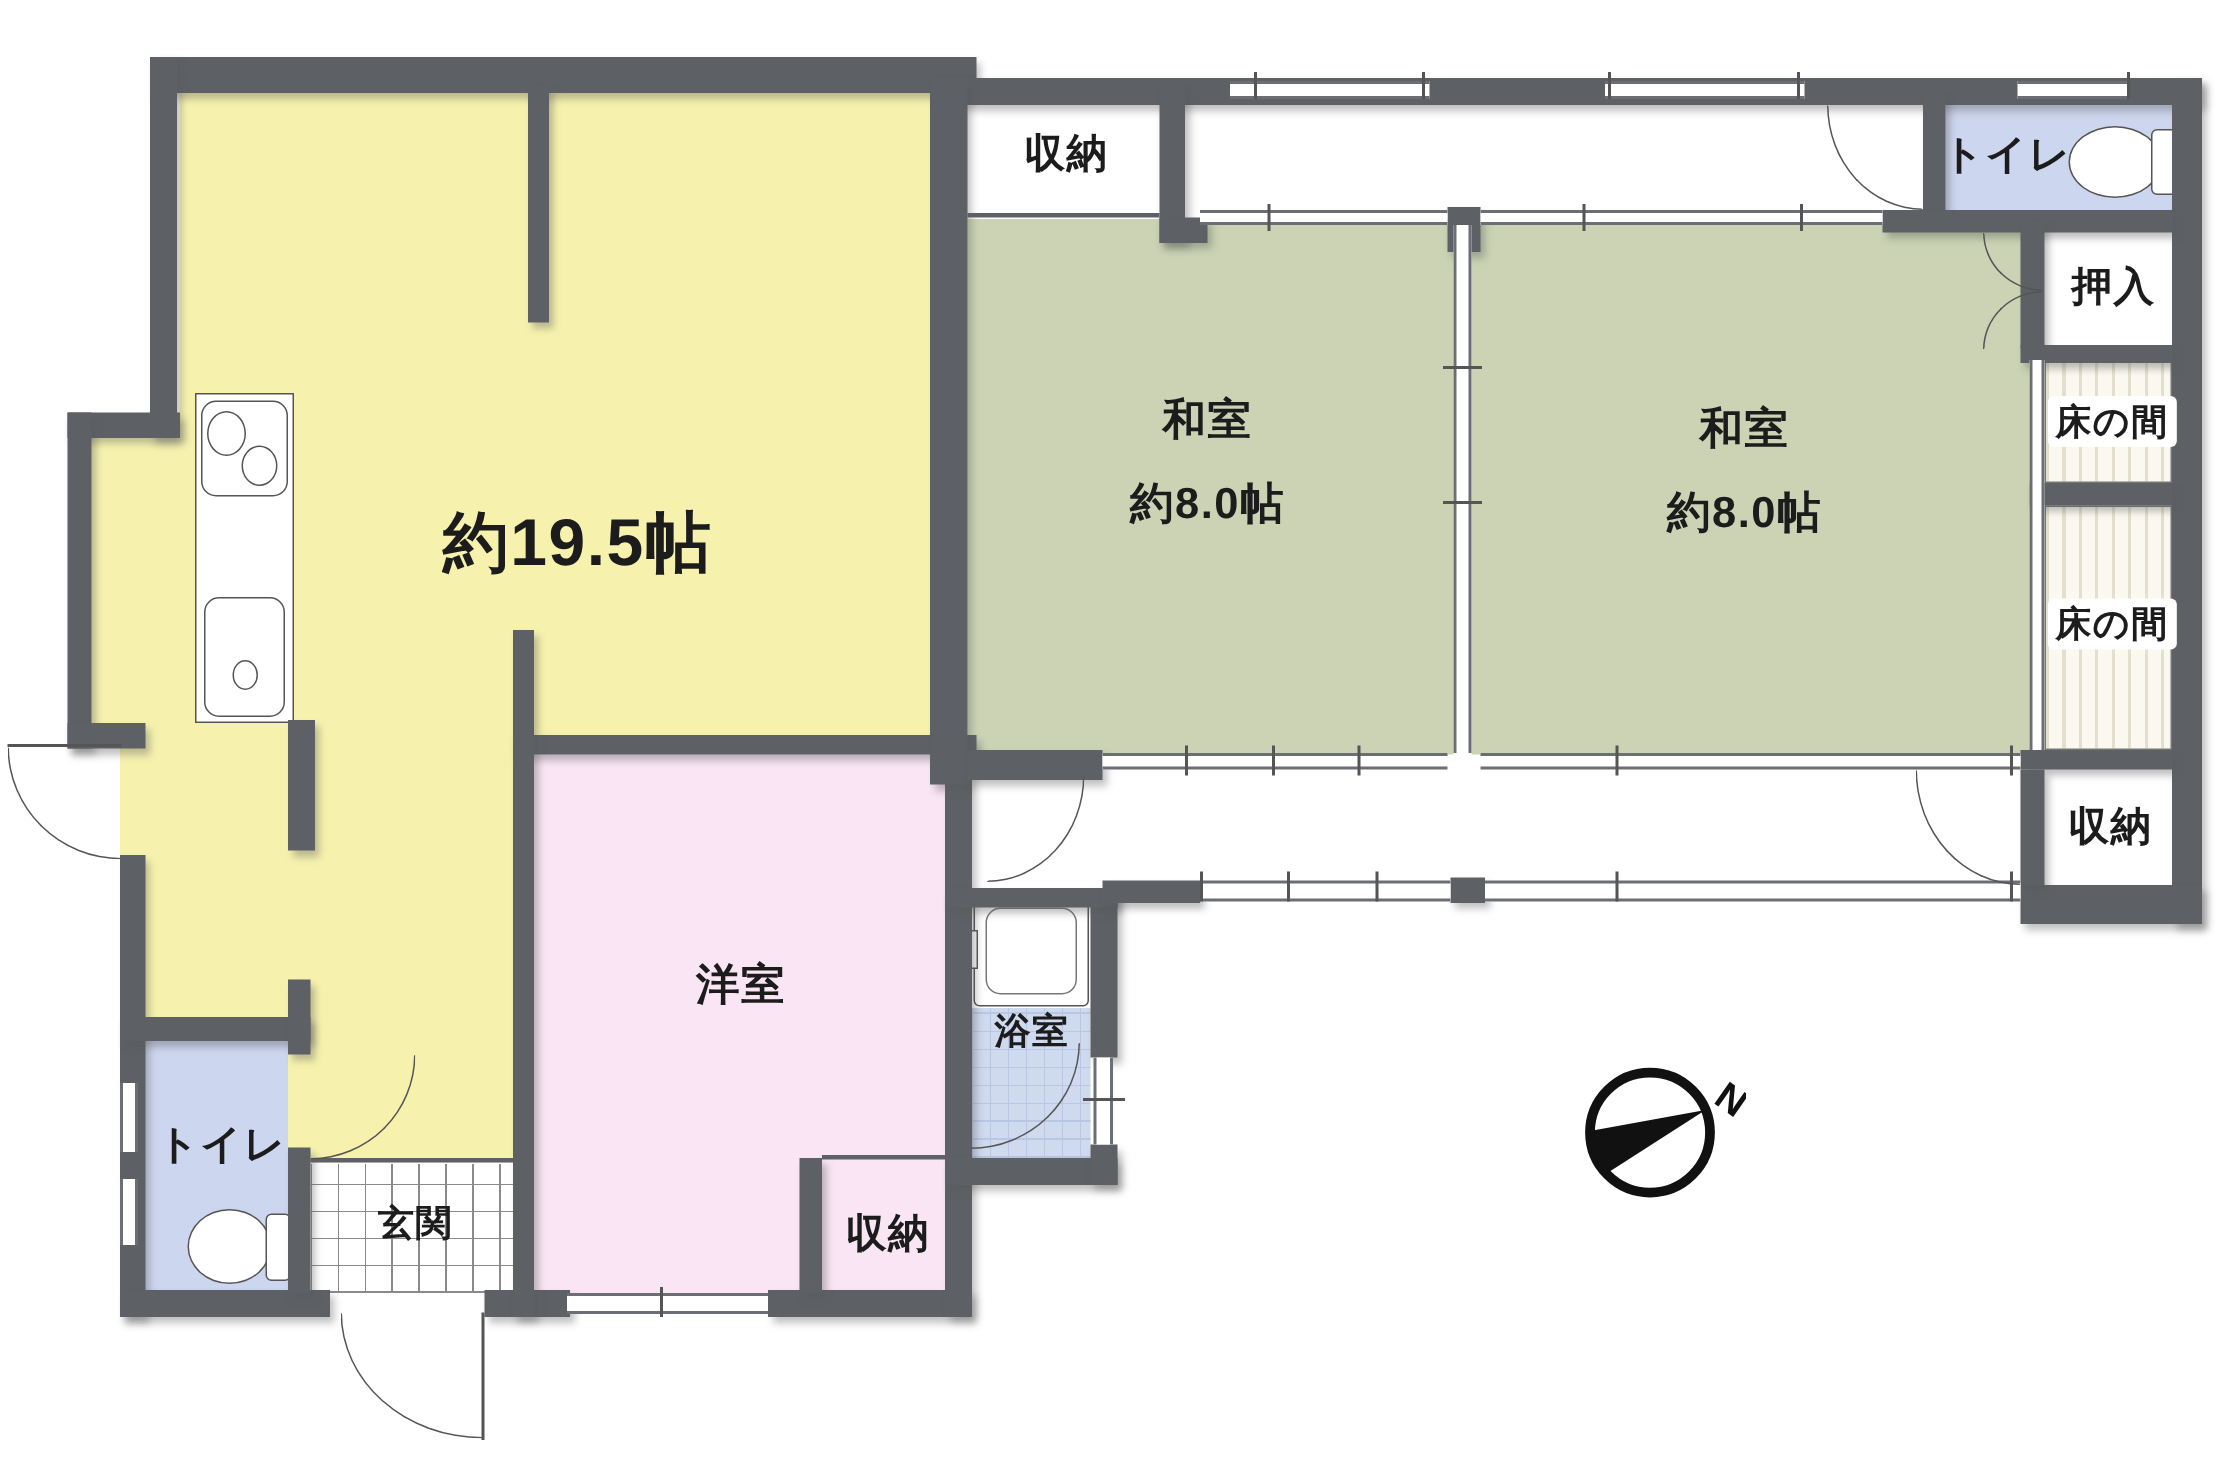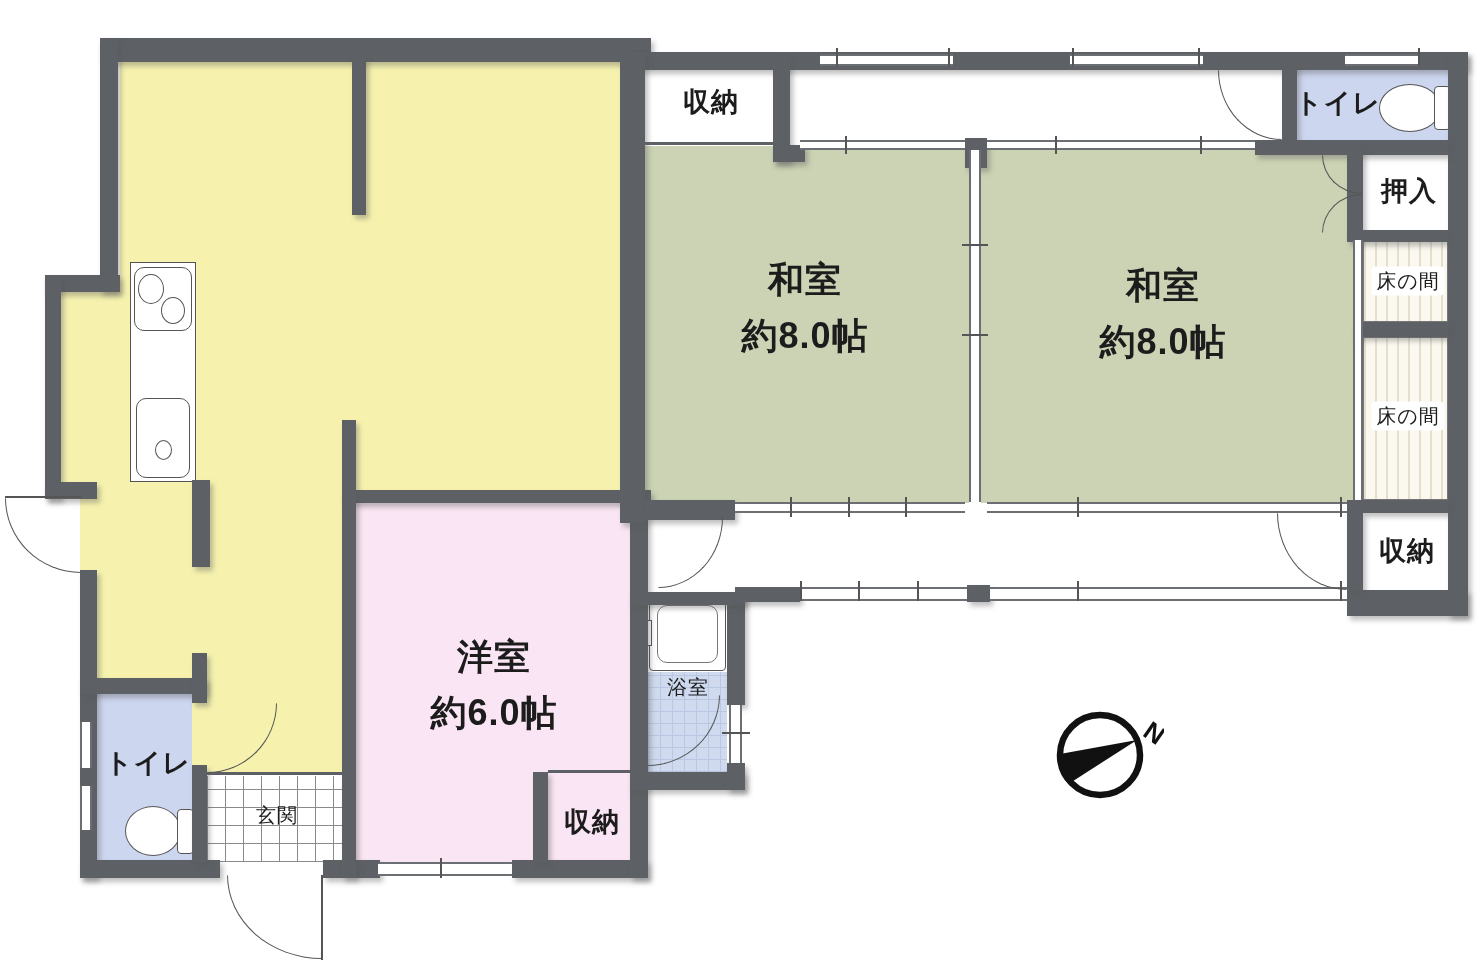--- a/index.html
+++ b/index.html
@@ -36,23 +36,23 @@
   .vline{position:absolute;background:#fff;border-left:2px solid #6b6f73;border-right:2px solid #6b6f73;box-sizing:border-box;}
   .tickv{position:absolute;width:2px;background:#555;}
   .tickh{position:absolute;height:2px;background:#555;}
   .leaf{position:absolute;background:#555;}
   .arc{position:absolute;box-sizing:border-box;border:1.8px solid #555;}
   .arc.br{border-color:transparent #555 #555 transparent;border-radius:0 0 100% 0;}
   .arc.bl{border-color:transparent transparent #555 #555;border-radius:0 0 0 100%;}
   .arc.tl{border-color:#555 transparent transparent #555;border-radius:100% 0 0 0;}
   .lbl{position:absolute;transform:translate(-50%,-50%);white-space:nowrap;color:#1c1c1c;font-weight:600;letter-spacing:1px;}
   .lbl.big{font-size:44px;}
-  .lbl.room{font-size:36px;}
+  .lbl.room{font-size:29px;}
   .lbl.small{font-size:27px;font-weight:600;}
-  .lbl.tiny{font-size:20px;font-weight:400;}
+  .lbl.tiny{font-size:24px;font-weight:700;}
   .lbl.chip{background:#fff;padding:1px 5px;border-radius:4px;}
   .fixture{position:absolute;background:#fff;border:1.5px solid #555;box-sizing:border-box;}
   .round{border-radius:10px;}
   .circle{border-radius:50%;}
 </style>
 </head>
 <body>
 
 <div id="plan">
 
@@ -173,26 +173,26 @@
   <div class="leaf" style="left:5px;top:496px;width:76px;height:2px"></div>
   <div class="arc bl" style="left:5px;top:498px;width:76px;height:75px"></div>
   <div class="arc br" style="left:207px;top:703px;width:70px;height:70px"></div>
   <div class="arc br" style="left:647px;top:695px;width:73px;height:71px"></div>
   <div class="arc br" style="left:658px;top:517px;width:65px;height:71px"></div>
   <div class="arc bl" style="left:1277px;top:513px;width:70px;height:77px"></div>
   <div class="arc bl" style="left:1218px;top:70px;width:64px;height:70px"></div>
   <div class="arc bl" style="left:1322px;top:155px;width:40px;height:39px"></div>
   <div class="arc tl" style="left:1322px;top:194px;width:40px;height:39px"></div>
 
+  <div class="lbl big" style="left:385px;top:362px">約19.5帖</div>
   <div class="lbl room" style="left:805px;top:280px">和室</div>
   <div class="lbl room" style="left:805px;top:336px">約8.0帖</div>
   <div class="lbl room" style="left:1163px;top:286px">和室</div>
   <div class="lbl room" style="left:1163px;top:342px">約8.0帖</div>
   <div class="lbl room" style="left:494px;top:657px">洋室</div>
-  <div class="lbl room" style="left:494px;top:713px">約6.0帖</div>
   <div class="lbl small" style="left:711px;top:102px">収納</div>
   <div class="lbl small" style="left:1338px;top:103px">トイレ</div>
   <div class="lbl small" style="left:1409px;top:191px">押入</div>
   <div class="lbl tiny chip" style="left:1408px;top:281px">床の間</div>
   <div class="lbl tiny chip" style="left:1408px;top:416px">床の間</div>
   <div class="lbl small" style="left:1407px;top:551px">収納</div>
   <div class="lbl small" style="left:592px;top:822px">収納</div>
   <div class="lbl tiny" style="left:688px;top:687px">浴室</div>
   <div class="lbl small" style="left:148px;top:763px">トイレ</div>
   <div class="lbl tiny" style="left:277px;top:815px">玄関</div>

